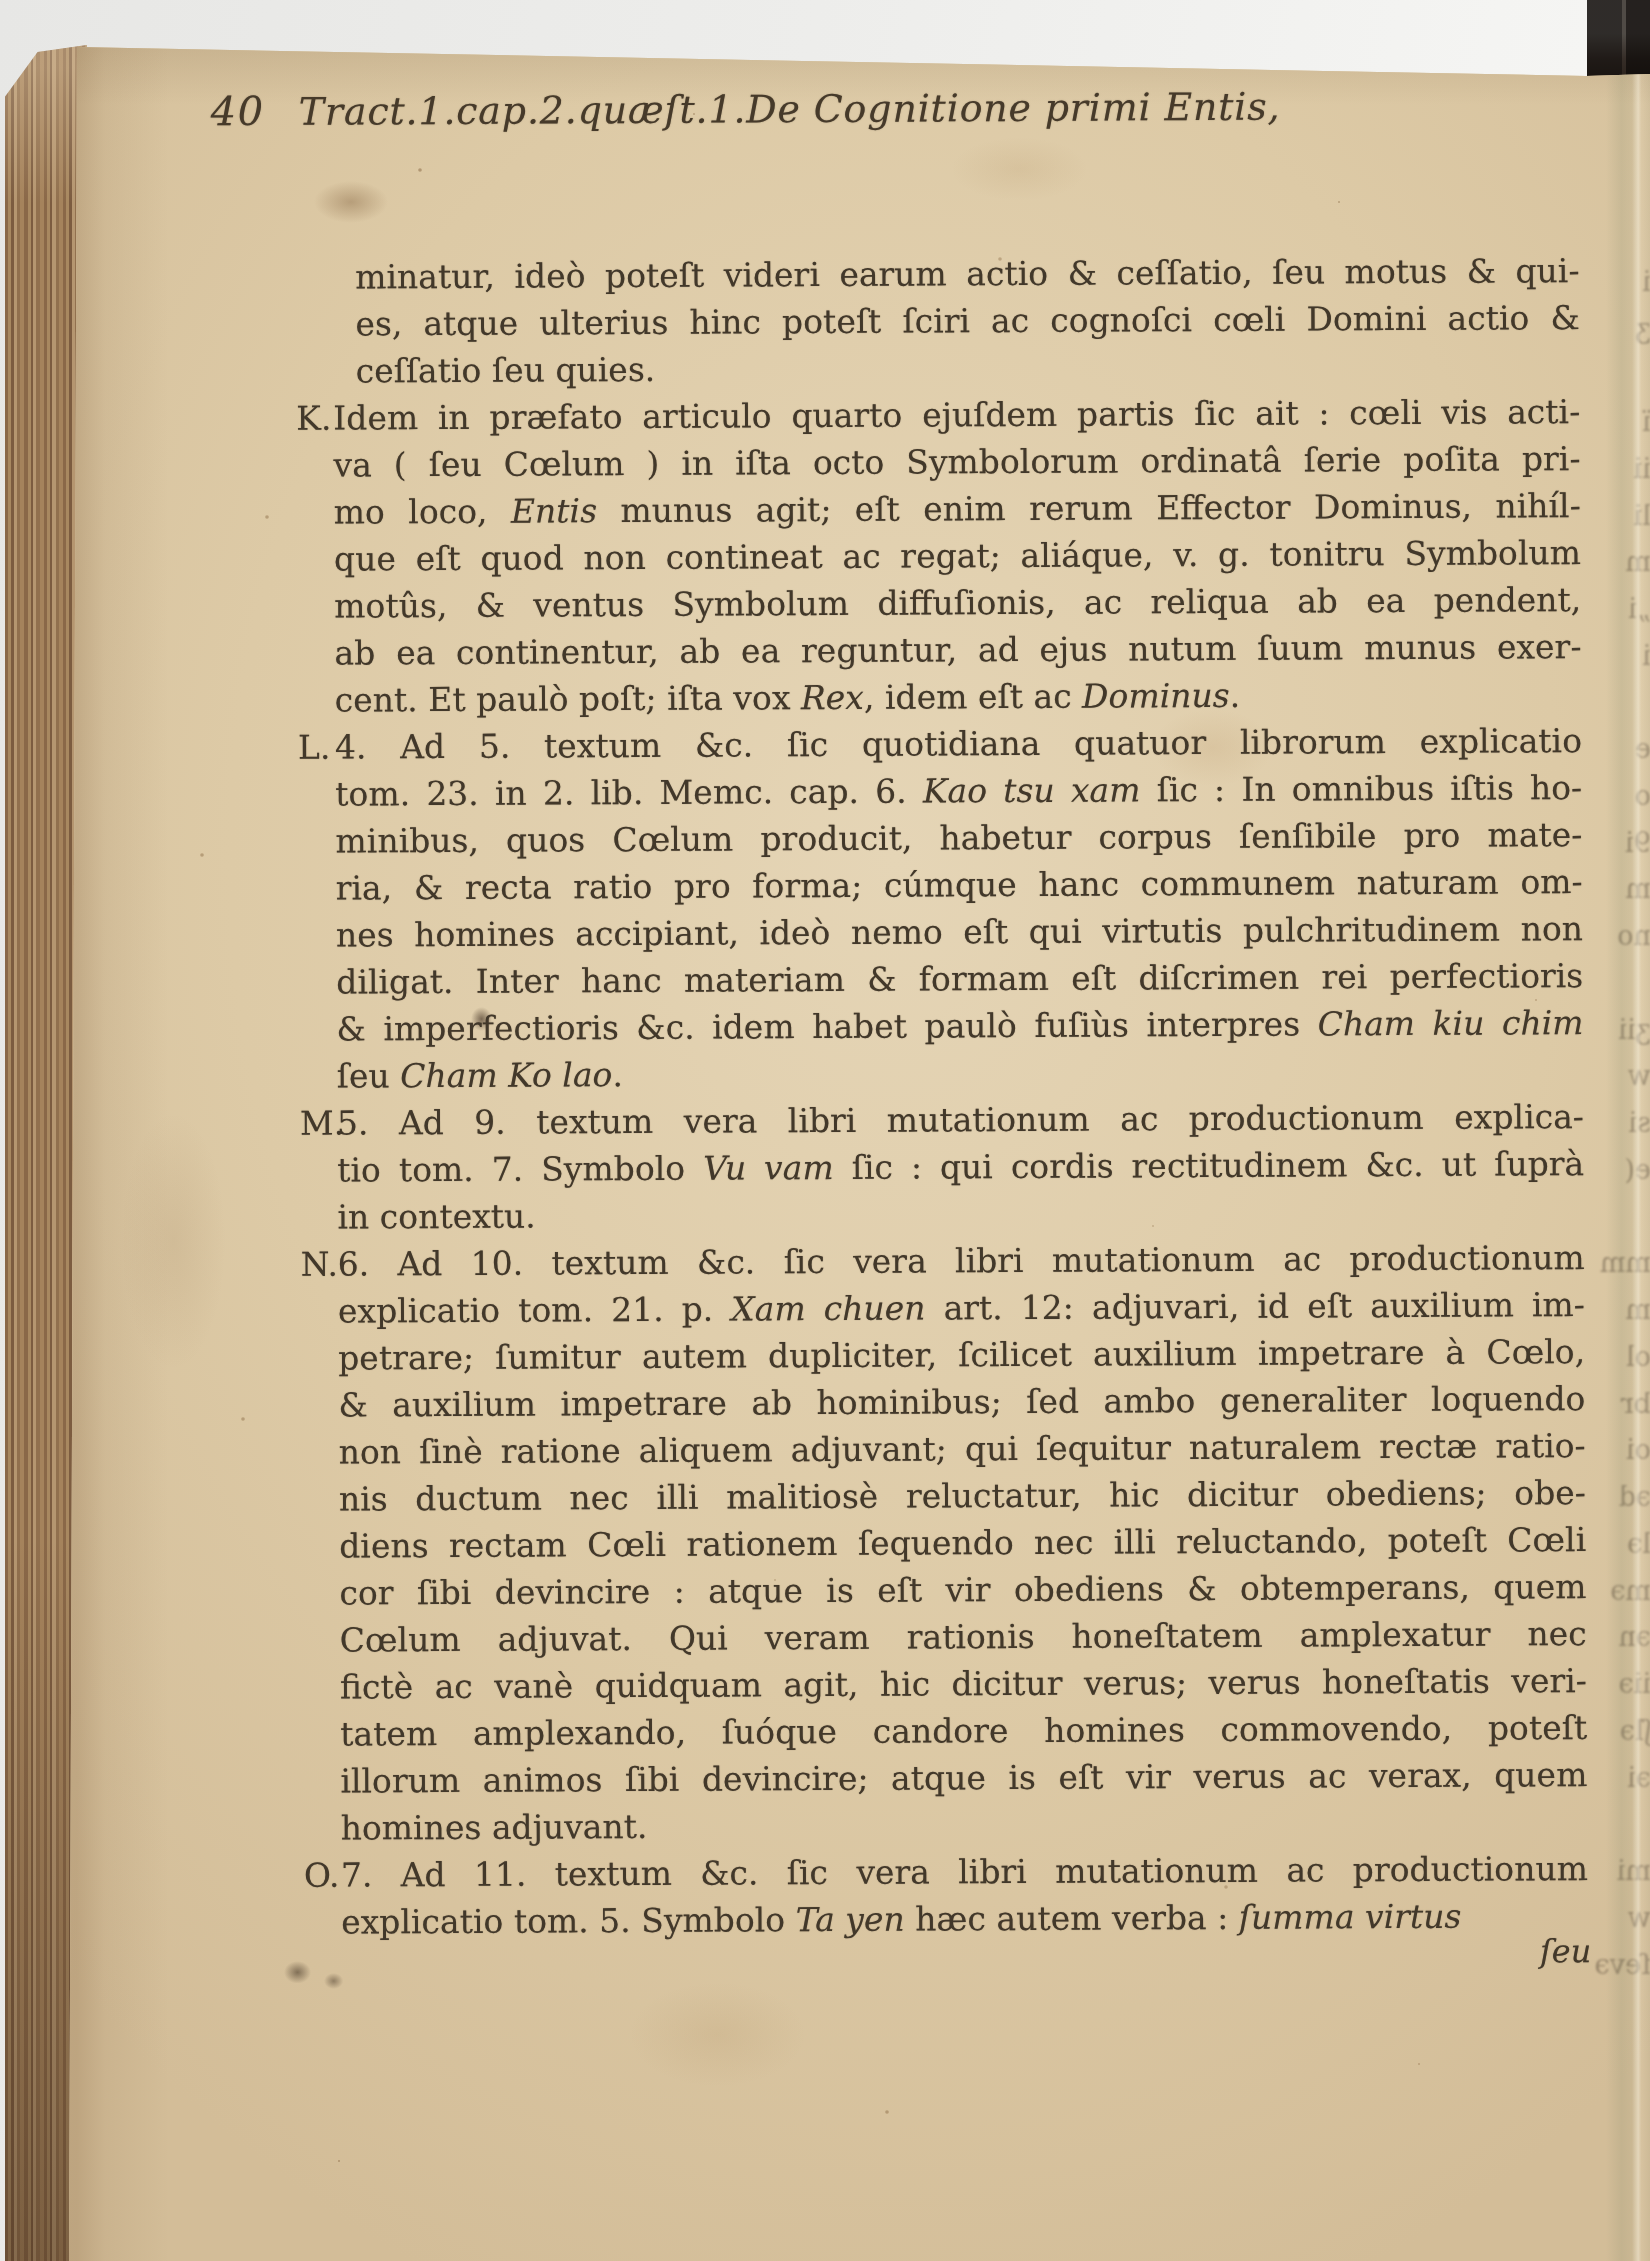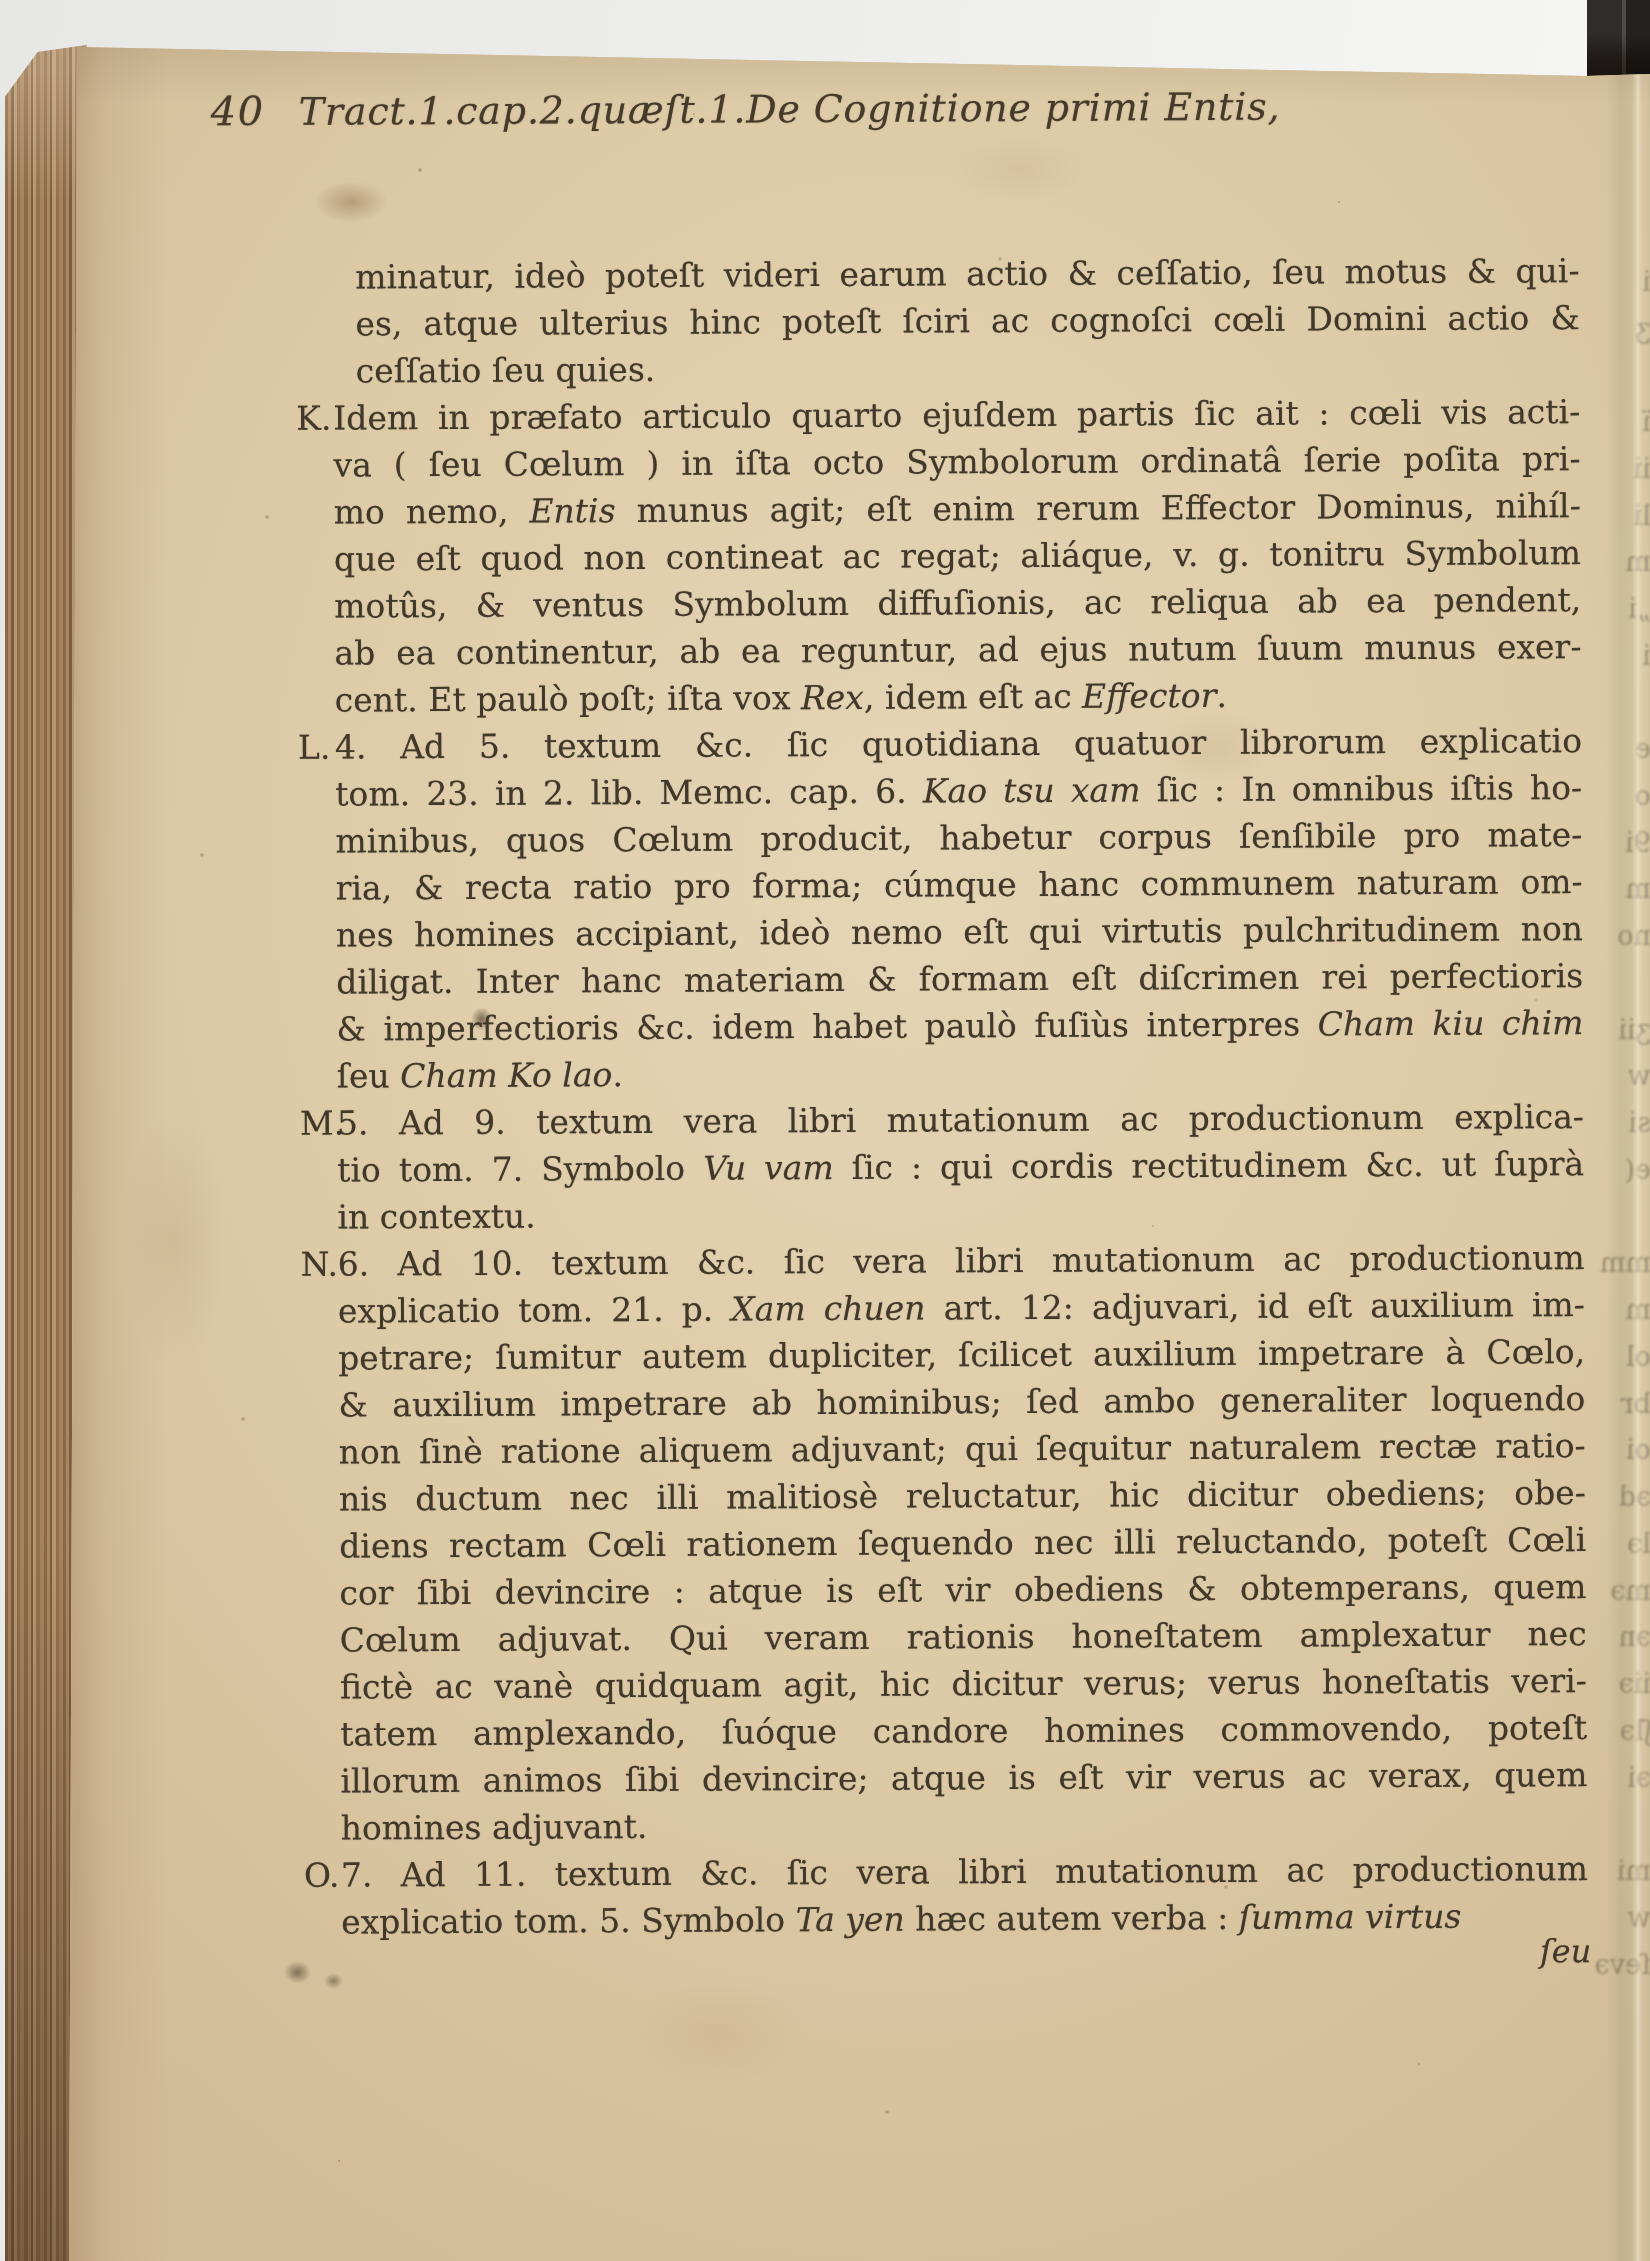--- a/index.html
+++ b/index.html
@@ -135,25 +135,25 @@
       <div class="textblock">
           <div class="para cont">
             <div class="line"><span>minatur, ideò poteſt videri earum actio &amp; ceſſatio, ſeu motus &amp; qui-</span></div>
             <div class="line"><span>es, atque ulterius hinc poteſt ſciri ac cognoſci cœli Domini actio &amp;</span></div>
             <div class="line last"><span>ceſſatio ſeu quies.</span></div>
           </div>
           <div class="para">
             <span class="marker">K.</span>
             <div class="line"><span>Idem in præfato articulo quarto ejuſdem partis ſic ait : cœli vis acti-</span></div>
             <div class="line"><span>va ( ſeu Cœlum ) in iſta octo Symbolorum ordinatâ ſerie poſita pri-</span></div>
-            <div class="line"><span>mo nemo, </span><span class="it">Entis</span><span> munus agit; eſt enim rerum Effector Dominus, nihíl-</span></div>
+            <div class="line"><span>mo loco, </span><span class="it">Entis</span><span> munus agit; eſt enim rerum Effector Dominus, nihíl-</span></div>
             <div class="line"><span>que eſt quod non contineat ac regat; aliáque, v. g. tonitru Symbolum</span></div>
             <div class="line"><span>motûs, &amp; ventus Symbolum diffuſionis, ac reliqua ab ea pendent,</span></div>
             <div class="line"><span>ab ea continentur, ab ea reguntur, ad ejus nutum ſuum munus exer-</span></div>
-            <div class="line last"><span>cent.  Et paulò poſt; iſta vox </span><span class="it">Rex</span><span>, idem eſt ac </span><span class="it">Effector</span><span>.</span></div>
+            <div class="line last"><span>cent.  Et paulò poſt; iſta vox </span><span class="it">Rex</span><span>, idem eſt ac </span><span class="it">Dominus</span><span>.</span></div>
           </div>
           <div class="para">
             <span class="marker">L.</span>
             <div class="line"><span>4.  Ad 5. textum &amp;c. ſic quotidiana quatuor librorum explicatio</span></div>
             <div class="line"><span>tom. 23. in 2. lib. Memc. cap. 6. </span><span class="it">Kao tsu xam</span><span> ſic : In omnibus iſtis ho-</span></div>
             <div class="line"><span>minibus, quos Cœlum producit, habetur corpus ſenſibile pro mate-</span></div>
             <div class="line"><span>ria, &amp; recta ratio pro forma; cúmque hanc communem naturam om-</span></div>
             <div class="line"><span>nes homines accipiant, ideò nemo eſt qui virtutis pulchritudinem non</span></div>
             <div class="line"><span>diligat.  Inter hanc materiam &amp; formam eſt diſcrimen rei perfectioris</span></div>
             <div class="line"><span>&amp; imperfectioris &amp;c. idem habet paulò fuſiùs interpres </span><span class="it">Cham kiu chim</span></div>

